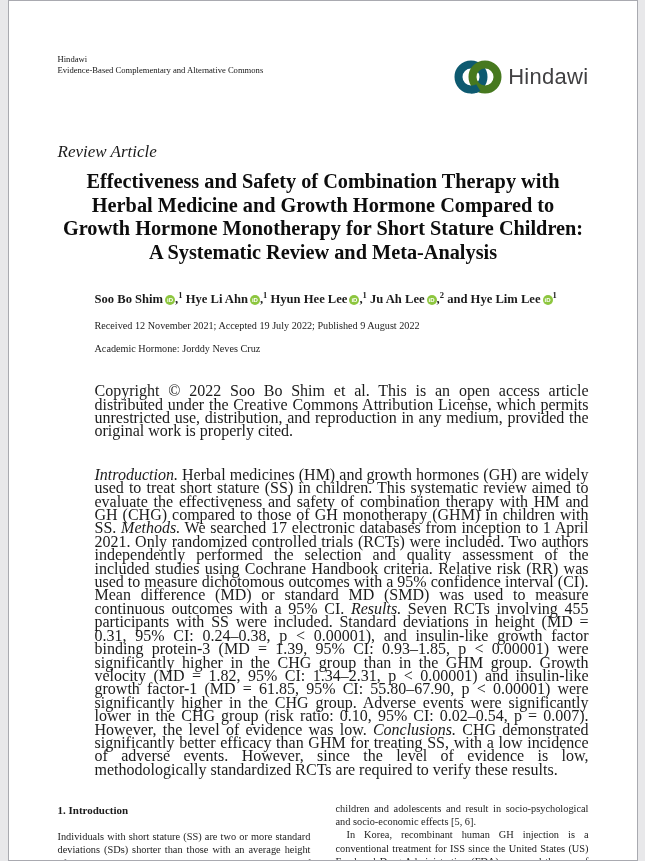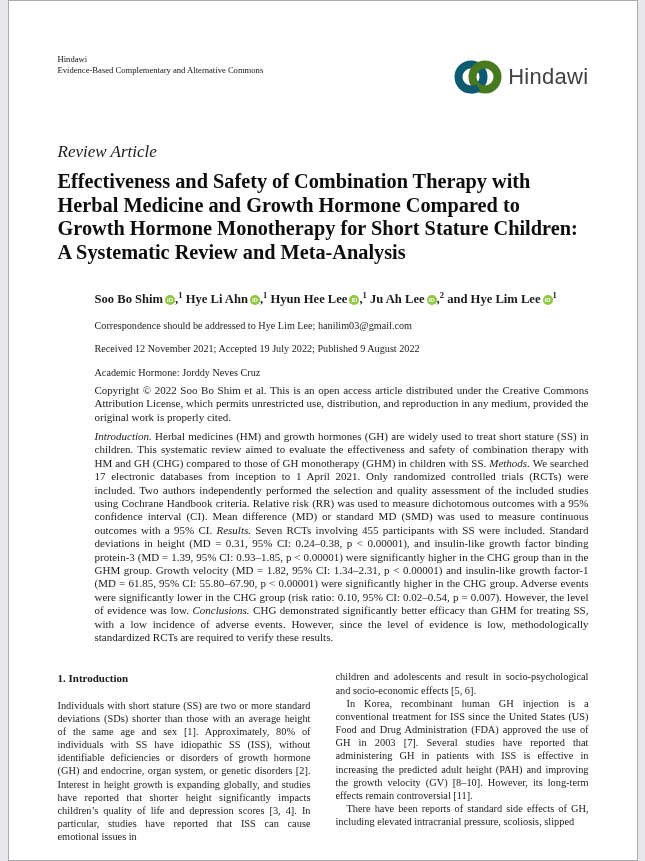--- a/index.html
+++ b/index.html
@@ -35,21 +35,21 @@
     display:inline-flex; width:10px; height:10px; border-radius:50%;
     background:#8dc63f; color:#fff;
     font-family:"Liberation Sans", sans-serif; font-size:6px; font-weight:bold;
     align-items:center; justify-content:center;
     margin-left:2px; vertical-align:1px; text-decoration:none;
   }
   .affiliations { margin-top:11px; font-size:9.6px; line-height:12.5px; font-style:italic; font-weight:600; }
   .affiliations sup { font-size:7px; font-style:italic; }
   .meta-line { margin-top:12.5px; font-size:10.2px; }
   .meta-line a, .pub-block a { color:inherit; text-decoration:none; }
-  .copyright, .abstract { margin-top:6px; font-size:11px; line-height:13.4px; text-align:justify; }
+  .copyright, .abstract { margin-top:30px; font-size:16px; line-height:13.4px; text-align:justify; }
   .abstract i { font-style:italic; }
   
   .columns { display:flex; gap:25px; margin-top:26px; }
   .col { width:261.5px; font-size:10.35px; line-height:13.15px; text-align:justify; }
   .section-heading { font-size:11px; font-weight:bold; margin:2px 0 13px 0; }
   .col p { margin:0; }
   .col p.indent { text-indent:11px; }
 </style>
 </head>
 <body>
@@ -66,29 +66,28 @@
         <circle cx="18" cy="21" r="12.5" fill="none" stroke="#0e5a70" stroke-width="8"></circle>
         <circle cx="32" cy="21" r="12.5" fill="none" stroke="#47791f" stroke-width="8"></circle>
         <path d="M 25.3 31.6 A 12.5 12.5 0 0 1 18 33.5" fill="none" stroke="#0e5a70" stroke-width="8"></path>
       </svg>
       <span class="logo-text">Hindawi</span>
     </div>
   </div>
 
   <div class="review-type">Review Article</div>
 
-  <h1 class="title" style="margin-bottom:0;">Effectiveness and Safety of Combination Therapy with Herbal Medicine and Growth Hormone Compared to Growth Hormone Monotherapy for Short Stature Children: A Systematic Review and Meta-Analysis</h1>
+  <h1 class="title" style="margin-bottom:0;text-align:center;">Effectiveness and Safety of Combination Therapy with Herbal Medicine and Growth Hormone Compared to Growth Hormone Monotherapy for Short Stature Children: A Systematic Review and Meta-Analysis</h1>
 
   <div class="byline-block">
 
     <div class="authors"><span>Soo Bo Shim</span><a href="#" class="orcid-badge">iD</a><span>,</span><sup>1</sup><span> Hye Li Ahn</span><a href="#" class="orcid-badge">iD</a><span>,</span><sup>1</sup><span> Hyun Hee Lee</span><a href="#" class="orcid-badge">iD</a><span>,</span><sup>1</sup><span> Ju Ah Lee</span><a href="#" class="orcid-badge">iD</a><span>,</span><sup>2</sup><span> and Hye Lim Lee</span><a href="#" class="orcid-badge">iD</a><sup>1</sup>
     </div>
 
 
-    <div class="meta-line"><span>Correspondence should be addressed to Hye Lim Lee; </span><a href="#">hanilim03@gmail.com</a></div>
 
     <div class="meta-line">Received 12 November 2021; Accepted 19 July 2022; Published 9 August 2022</div>
 
     <div class="meta-line">Academic Hormone: Jorddy Neves Cruz</div>
 
     <div class="copyright">Copyright © 2022 Soo Bo Shim et al. This is an open access article distributed under the Creative Commons Attribution License, which permits unrestricted use, distribution, and reproduction in any medium, provided the original work is properly cited.</div>
 
     <div class="abstract"><i>Introduction.</i><span> Herbal medicines (HM) and growth hormones (GH) are widely used to treat short stature (SS) in children. This systematic review aimed to evaluate the effectiveness and safety of combination therapy with HM and GH (CHG) compared to those of GH monotherapy (GHM) in children with SS. </span><i>Methods.</i><span> We searched 17 electronic databases from inception to 1 April 2021. Only randomized controlled trials (RCTs) were included. Two authors independently performed the selection and quality assessment of the included studies using Cochrane Handbook criteria. Relative risk (RR) was used to measure dichotomous outcomes with a 95% confidence interval (CI). Mean difference (MD) or standard MD (SMD) was used to measure continuous outcomes with a 95% CI. </span><i>Results.</i><span> Seven RCTs involving 455 participants with SS were included. Standard deviations in height (MD = 0.31, 95% CI: 0.24–0.38, p &lt; 0.00001), and insulin-like growth factor binding protein-3 (MD = 1.39, 95% CI: 0.93–1.85, p &lt; 0.00001) were significantly higher in the CHG group than in the GHM group. Growth velocity (MD = 1.82, 95% CI: 1.34–2.31, p &lt; 0.00001) and insulin-like growth factor-1 (MD = 61.85, 95% CI: 55.80–67.90, p &lt; 0.00001) were significantly higher in the CHG group. Adverse events were significantly lower in the CHG group (risk ratio: 0.10, 95% CI: 0.02–0.54, p = 0.007). However, the level of evidence was low. </span><i>Conclusions.</i><span> CHG demonstrated significantly better efficacy than GHM for treating SS, with a low incidence of adverse events. However, since the level of evidence is low, methodologically standardized RCTs are required to verify these results.</span>
     </div>
 

